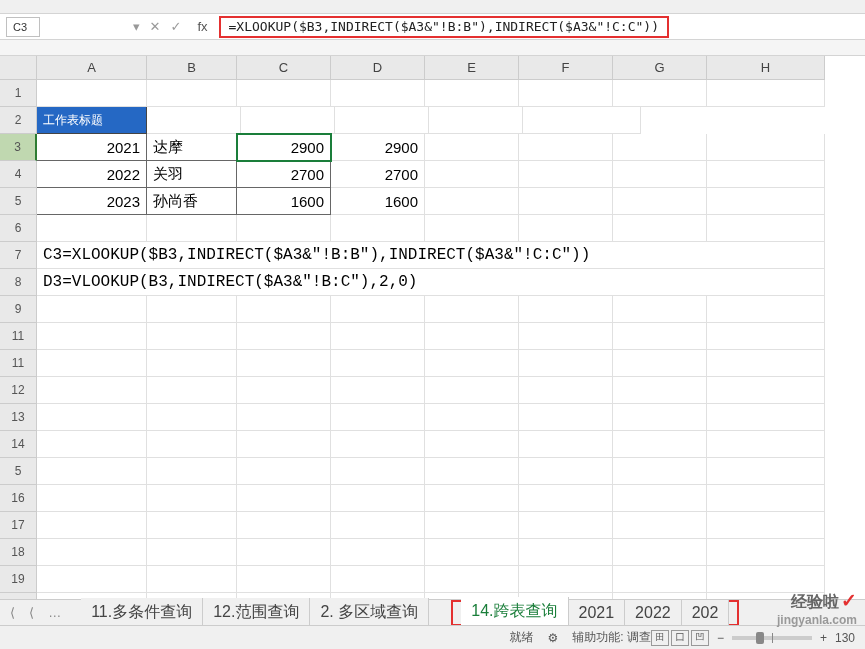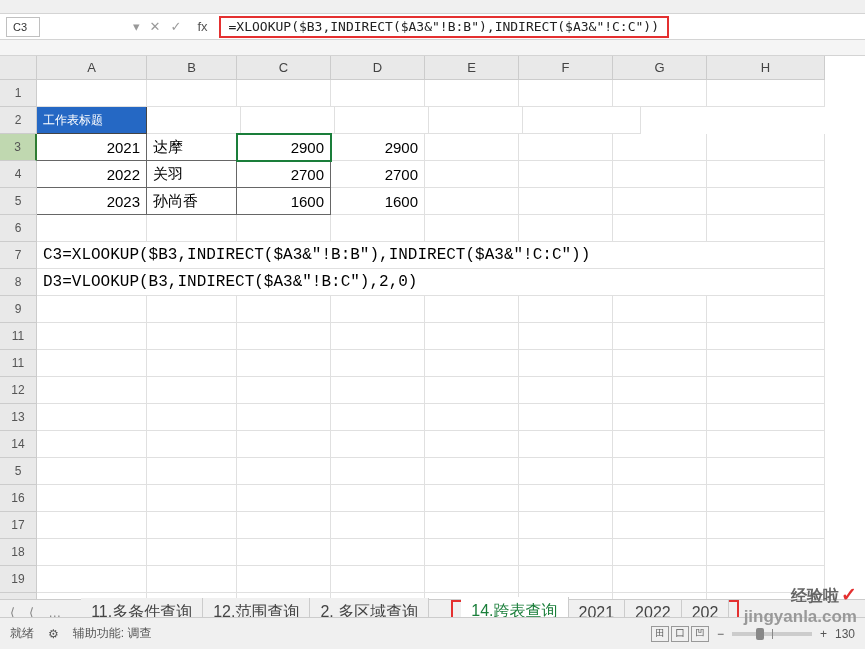--- a/index.html
+++ b/index.html
@@ -202,47 +202,47 @@
       align-items: center;
       height: 26px;
       margin-left: 22px;
       padding: 0 8px;
     }
     .status-bar {
       position: absolute;
       bottom: 0;
       left: 0;
       right: 0;
-      height: 32px;
+      height: 24px;
       background: #f0f0f0;
       border-top: 1px solid #ccc;
       display: flex;
       align-items: center;
       padding: 0 10px;
       font-size: 12px;
       color: #555;
-      justify-content: space-between;
+      justify-content: flex-end;
     }
     .status-left { display: flex; gap: 14px; align-items: center; }
     .status-right { display: flex; gap: 8px; align-items: center; }
     .watermark {
       position: absolute;
       right: 8px;
       bottom: 22px;
       font-size: 14px;
       color: #888;
       font-weight: bold;
       display: flex;
       flex-direction: column;
       align-items: flex-end;
       z-index: 10;
     }
     .watermark .wm-title { color: #666; font-size: 16px; }
     .watermark .check { color: #e43030; font-size: 19px; margin-left: 2px; }
-    .watermark .wm-url { font-size: 17px; color: #999; }
+    .watermark .wm-url { font-size: 12px; color: #999; }
     .view-icons { display: flex; gap: 2px; }
     .view-icon {
       width: 18px; height: 16px;
       border: 1px solid #999;
       display: flex; align-items: center; justify-content: center;
       font-size: 9px;
     }
     .zoom-slider {
       width: 80px; height: 4px;
       background: #ccc;

